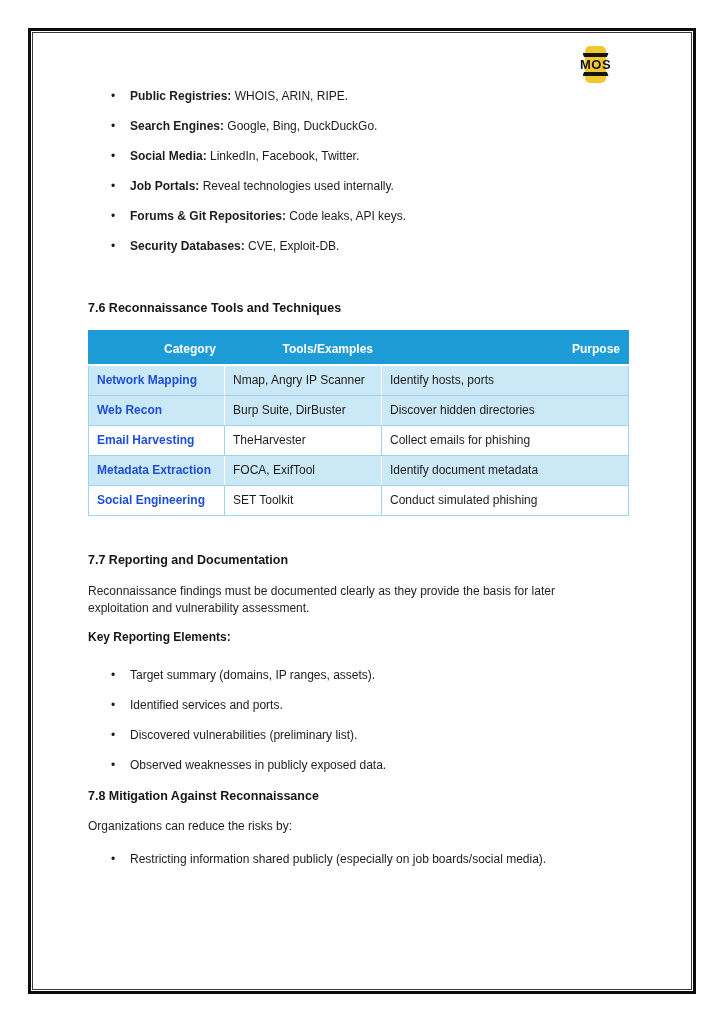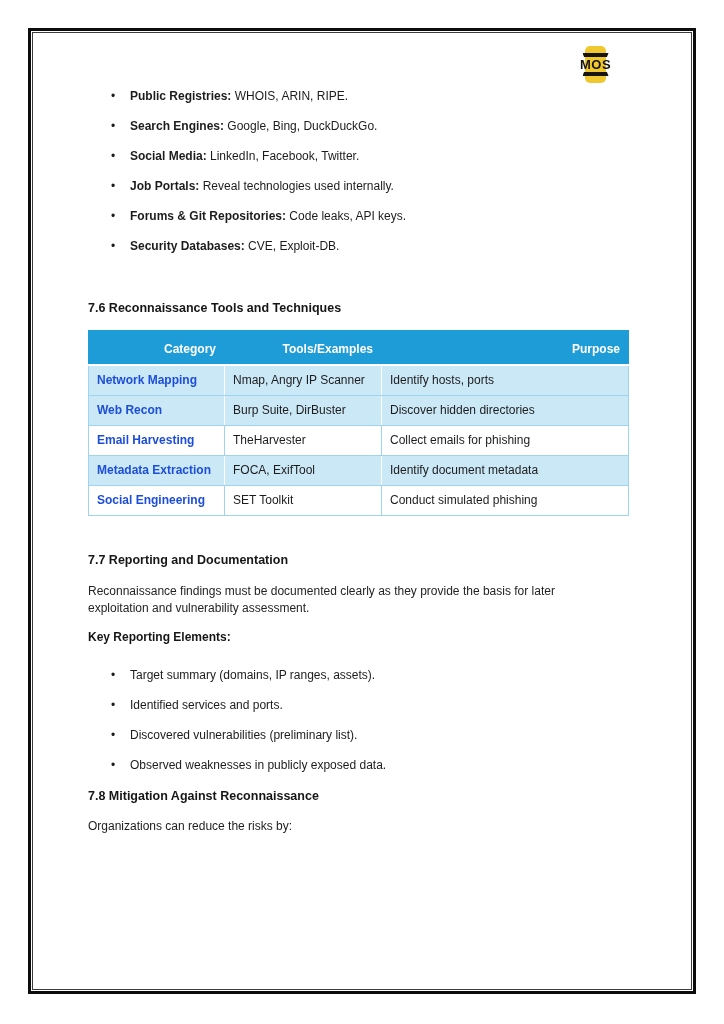--- a/index.html
+++ b/index.html
@@ -163,14 +163,17 @@
       <li>Target summary (domains, IP ranges, assets).</li>
       <li>Identified services and ports.</li>
       <li>Discovered vulnerabilities (preliminary list).</li>
       <li>Observed weaknesses in publicly exposed data.</li>
     </ul>
 
   <h3 class="sec" id="h78">7.8 Mitigation Against Reconnaissance</h3>
 
   <p class="orgs">Organizations can reduce the risks by:</p>
 
+  <ul id="bullets-mitigation">
+      <li>Restricting information shared publicly (especially on job boards/social media).</li>
+    </ul>
 
 </div>
 
 </body></html>

